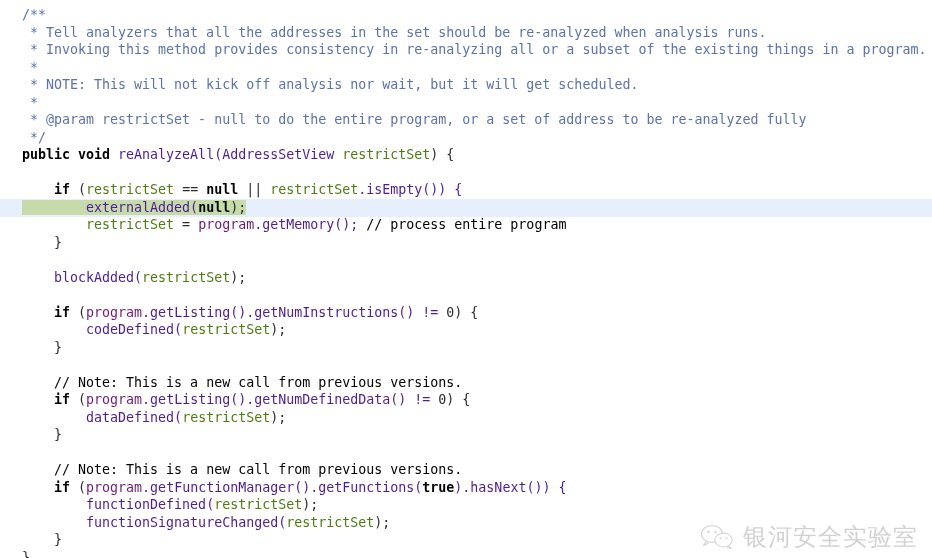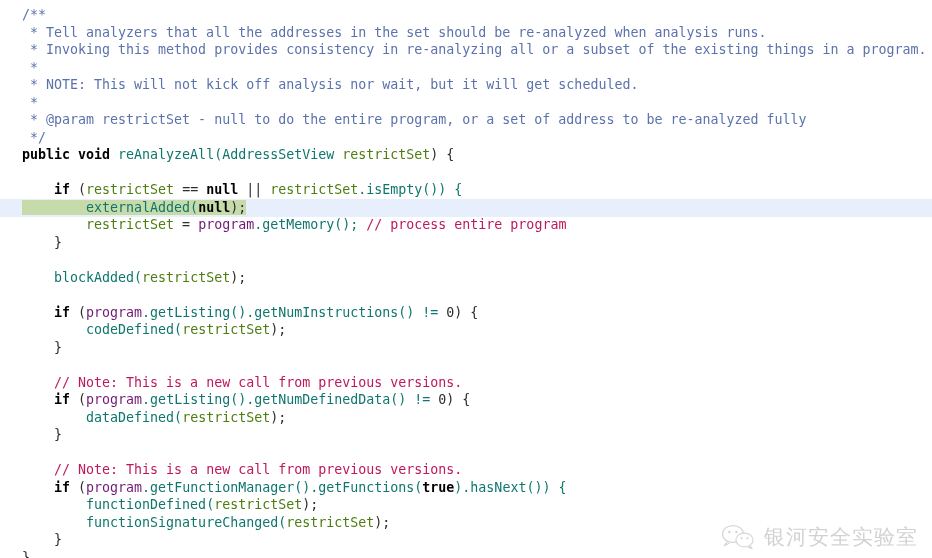--- a/index.html
+++ b/index.html
@@ -43,23 +43,23 @@
   }
 
   .line {
     height: 17.5px;
     padding-left: 22px;
     white-space: pre;
   }
 
   
   .cmt-doc   { color: #5c72ab; }            
-  .cmt-line  { color: #be185d; }            
+  .cmt-line  { color: #000000; }            
   .kw        { color: #000000; font-weight: bold; }   
-  .ident     { color: #0f766e; }            
+  .ident     { color: #4c1d95; }            
   .param     { color: #4d7c0f; }            
   .field     { color: #701a75; }            
   .punc      { color: #2b2b2b; }
   .num       { color: #2b2b2b; }
 
   
   .hl-green  { background: #c6dba9; }
 
   
   #watermark {
@@ -68,21 +68,21 @@
     bottom: 8px;
     z-index: 3;
     display: flex;
     align-items: center;
     gap: 9px;
     opacity: 0.40;
     pointer-events: none;
   }
   #watermark .wm-text {
     font-family: "DejaVu Sans", "Liberation Sans", sans-serif;
-    font-size: 21px;
+    font-size: 24px;
     color: #8f8f8f;
     letter-spacing: 1px;
     line-height: 1;
   }
   #watermark svg { display: block; }
 </style>
 </head>
 <body>
 
 <div id="editor">

